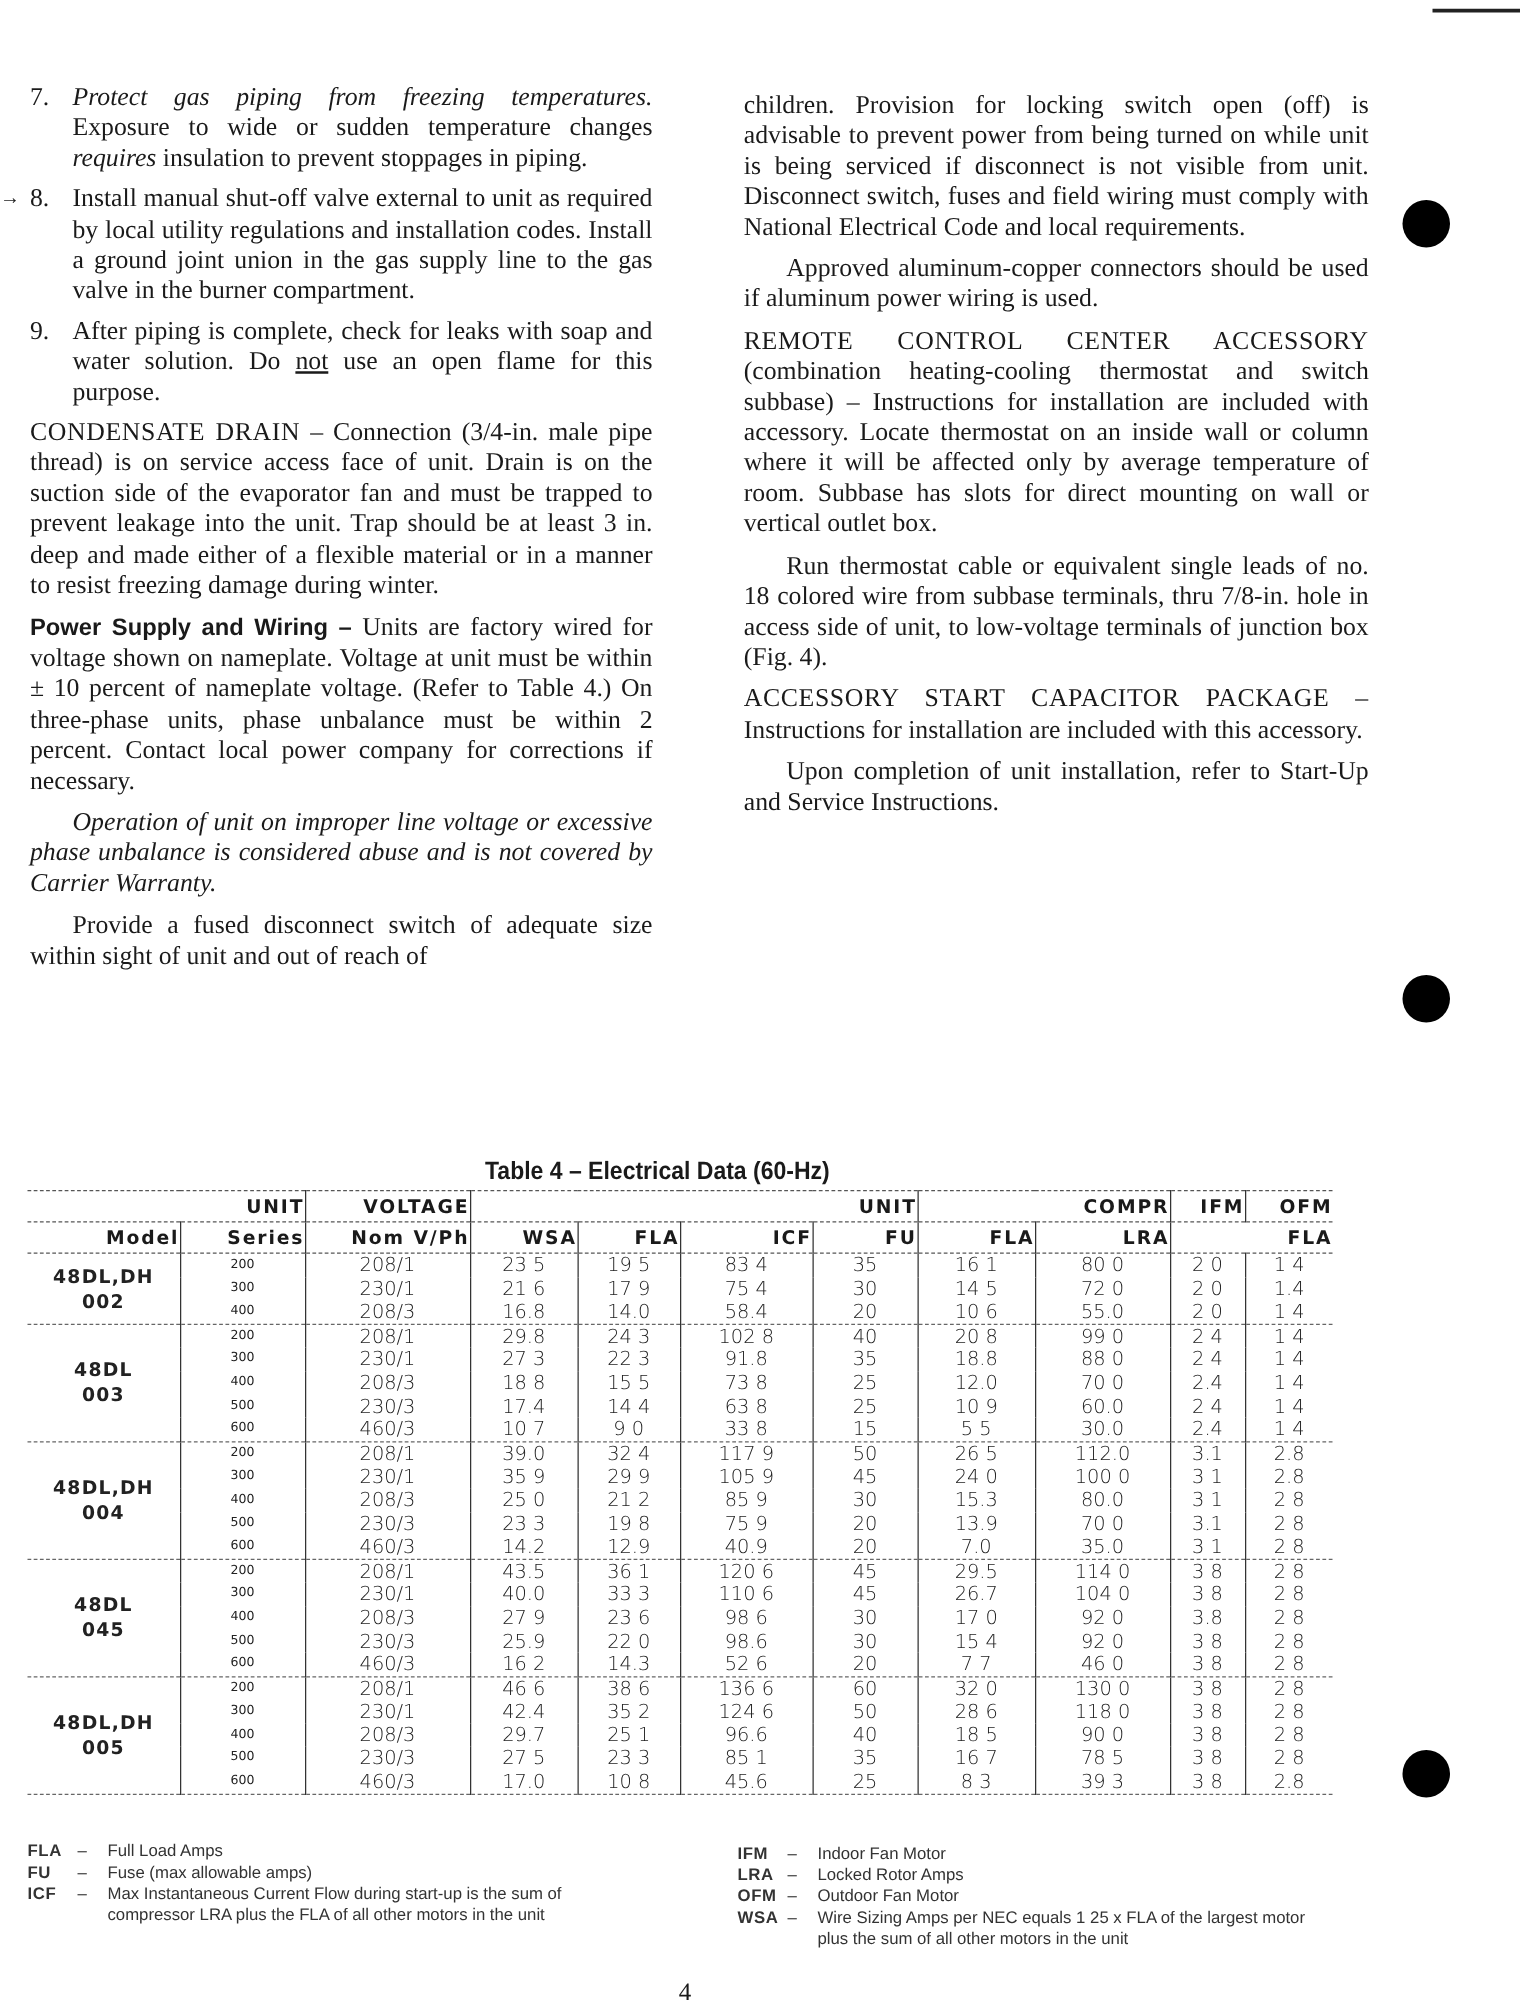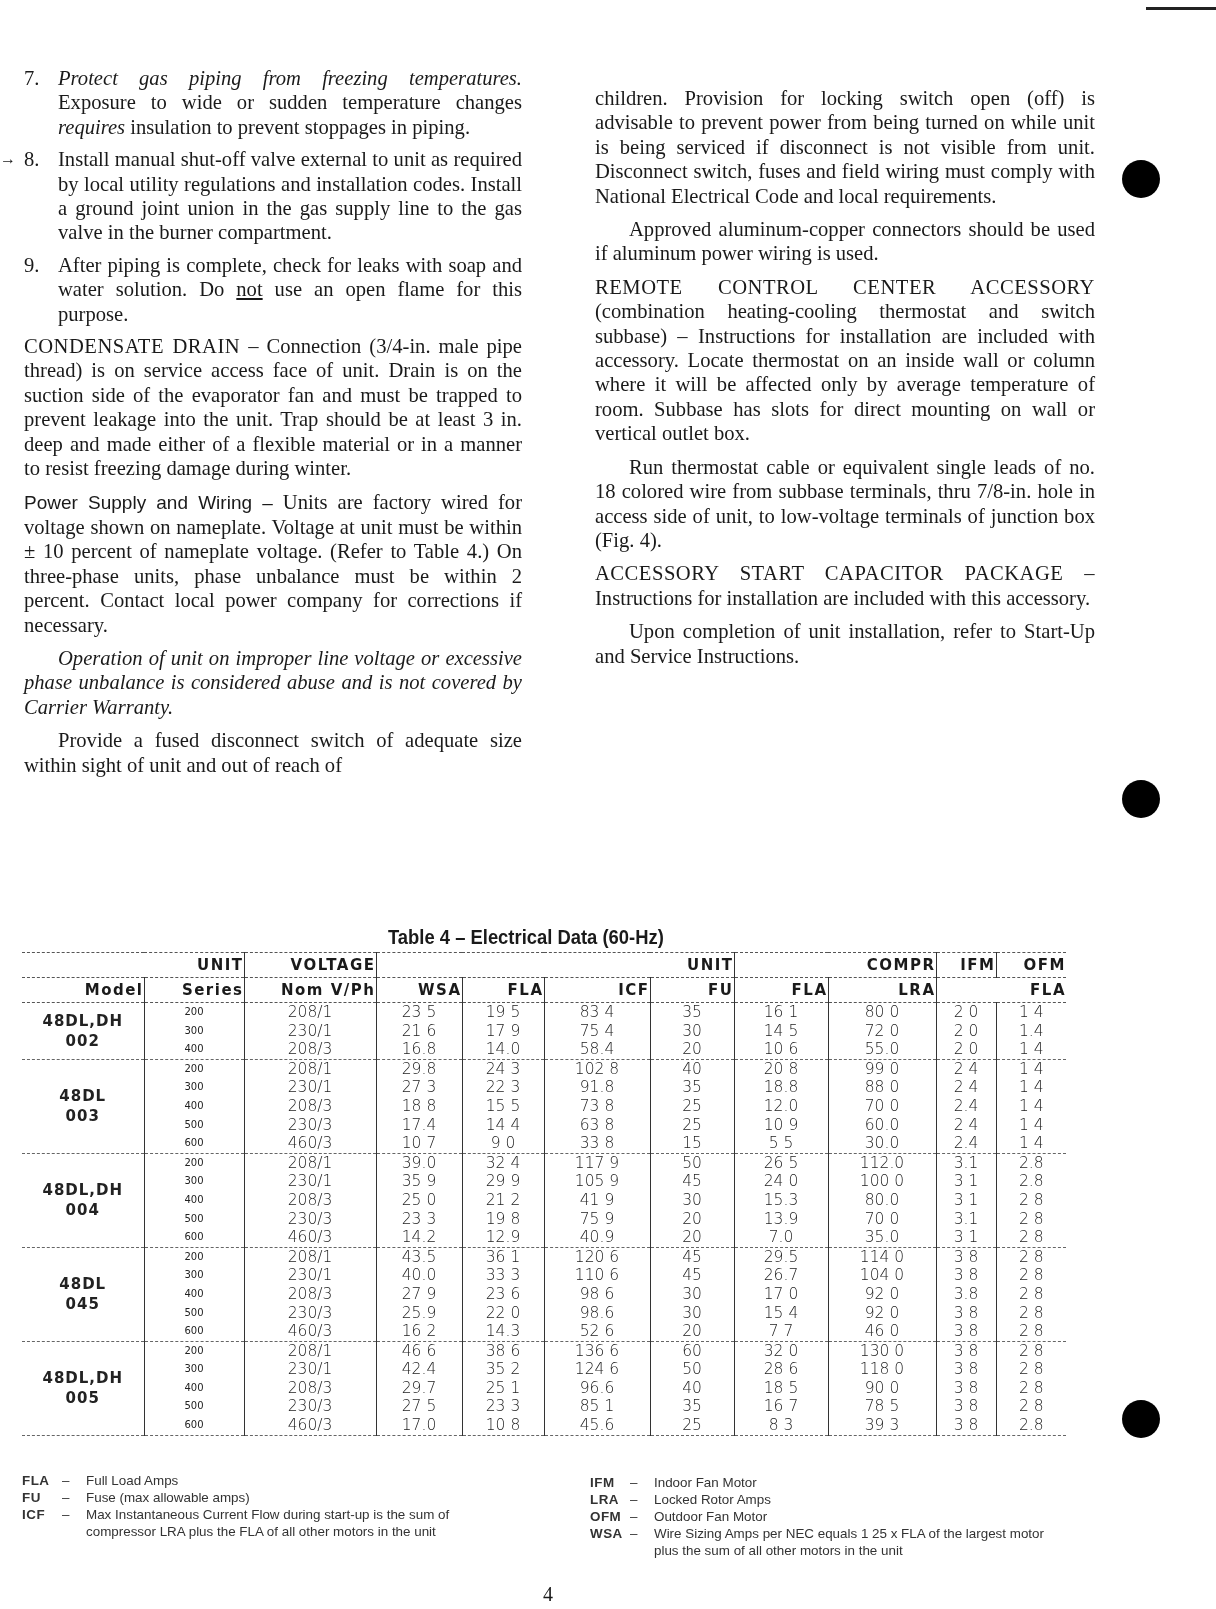--- a/index.html
+++ b/index.html
@@ -1,30 +1,30 @@
 <!DOCTYPE html>
 <html><head>
 <meta charset="utf-8">
 <style>
   * { box-sizing: border-box; margin: 0; padding: 0; }
   html, body { width: 1216px; height: 1609px; background: #ffffff; overflow: hidden; }
   body { position: relative; color: #1a1a1a; font-family: "Liberation Serif", "DejaVu Serif", serif; }
 
   .col { position: absolute; font-size: 20.6px; line-height: 24.4px; text-align: justify; }
   .col-left { left: 24px; top: 66px; width: 498px; }
-  .col-right { left: 595px; top: 86px; width: 500px; }
+  .col-right { left: 595px; top: 72px; width: 500px; }
 
   .num-item { position: relative; padding-left: 34px; margin-bottom: 8px; }
   .num-item .num { position: absolute; left: 0; top: 0; }
   .arrow { position: absolute; left: -24px; top: 0; font-size: 16px; }
   .para { margin-bottom: 9px; }
   .indent { text-indent: 34px; }
   .it { font-style: italic; }
   .ul { text-decoration: underline; }
-  .sans-head { font-family: "Liberation Sans", "DejaVu Sans", sans-serif; font-weight: normal; font-size: 19px; }
+  .sans-head { font-family: "Liberation Sans", "DejaVu Sans", sans-serif; font-weight: bold; font-size: 19px; }
   .caps-head { letter-spacing: 0.5px; }
 
   .table-title { position: absolute; left: 388px; top: 926px; font-family: "Liberation Sans", "DejaVu Sans", sans-serif; font-weight: bold; font-size: 20px; transform: scaleX(0.92); transform-origin: left; }
 
   table.elec { position: absolute; left: 22px; top: 952px; width: 1044px; border-collapse: collapse;
     font-family: "DejaVu Sans", "Liberation Sans", sans-serif; font-size: 15.5px; }
   table.elec th { font-weight: bold; letter-spacing: 1.5px; font-size: 15px; height: 25px; border-bottom: 1px dashed #555; text-align: right; }
   table.elec td { text-align: center; height: 18.6px; line-height: 18.6px; font-weight: 300; color: #222; }
   table.elec .vline { border-left: 1.5px solid #333; }
   table.elec tr.grp-end td { border-bottom: 1px dashed #666; }
@@ -261,21 +261,21 @@
         <td class="vline">24 0</td>
         <td class="vline">100 0</td>
         <td class="vline">3 1</td>
         <td class="vline">2.8</td>
       </tr>
       <tr>
         <td class="series vline">400</td>
         <td class="vline">208/3</td>
         <td class="vline">25 0</td>
         <td class="vline">21 2</td>
-        <td class="vline">41 9</td>
+        <td class="vline">85 9</td>
         <td class="vline">30</td>
         <td class="vline">15.3</td>
         <td class="vline">80.0</td>
         <td class="vline">3 1</td>
         <td class="vline">2 8</td>
       </tr>
       <tr>
         <td class="series vline">500</td>
         <td class="vline">230/3</td>
         <td class="vline">23 3</td>

